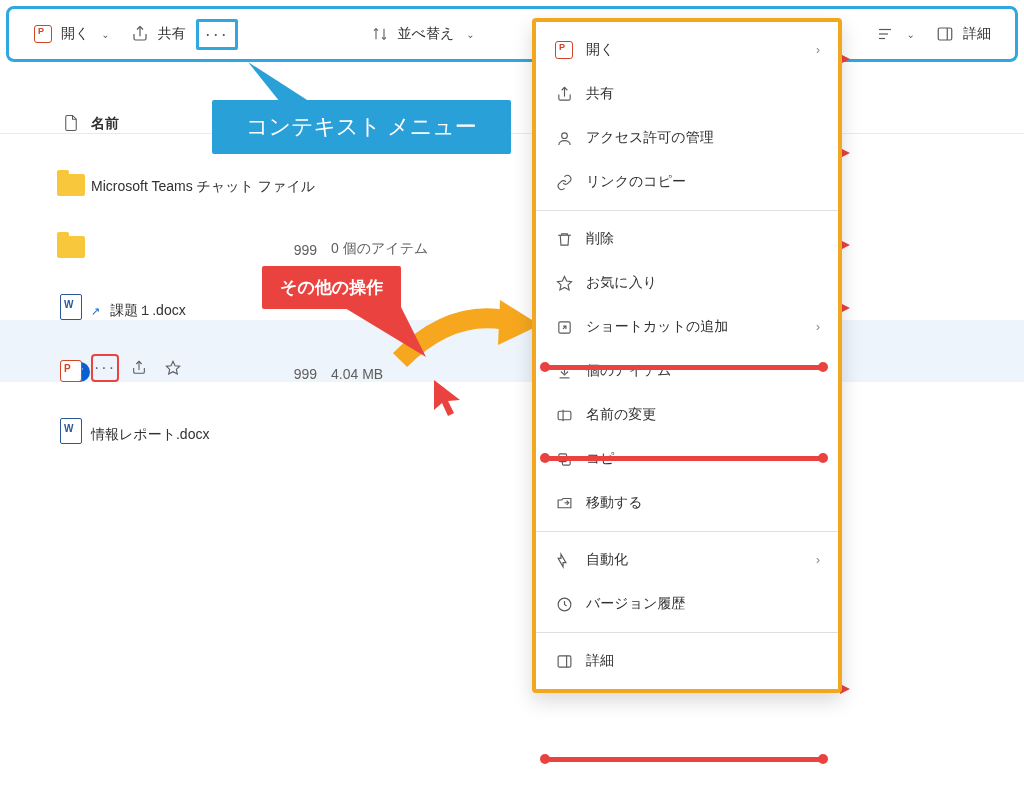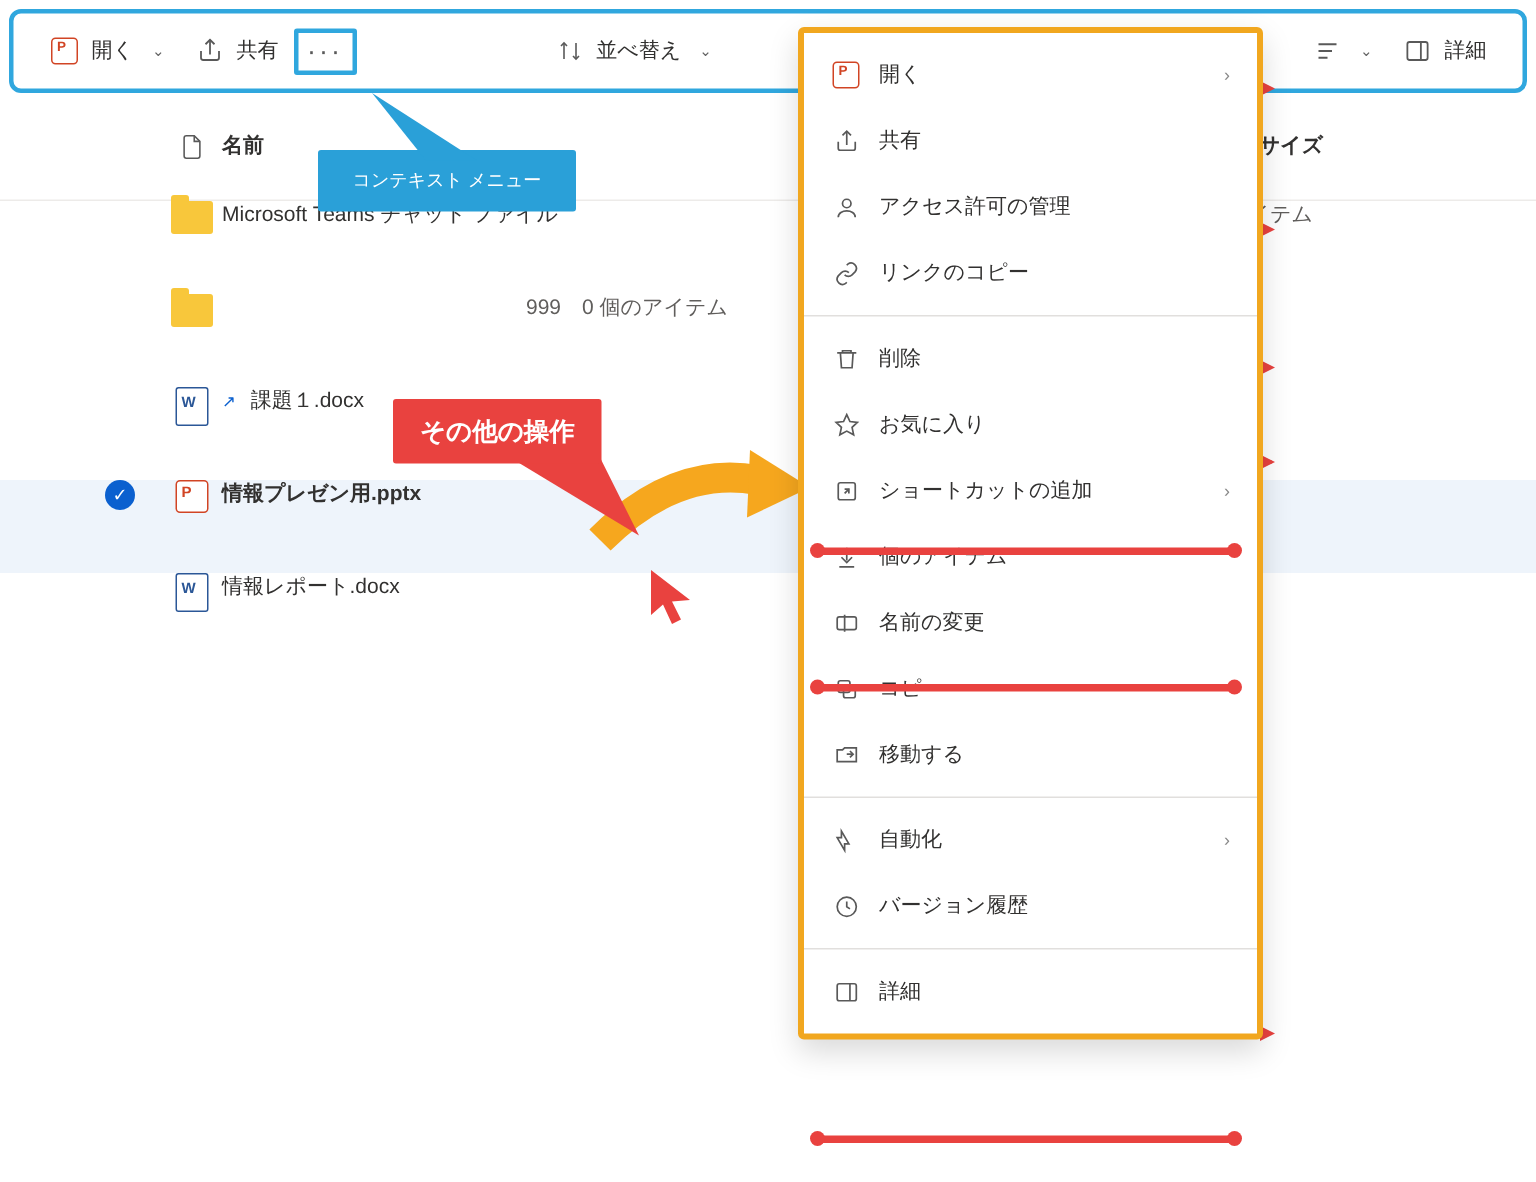--- a/index.html
+++ b/index.html
@@ -42,22 +42,22 @@
     border-radius: 2px;
   }
   .spacer { flex: 1; }
 
   
   .list {
     padding: 20px 0 0 0;
   }
   .header-row, .row {
     display: flex;
-    align-items: flex-start;
-    padding: 0 0 0 108px;
+    align-items: flex-end;
+    padding: 0 0 0 51px;
     height: 62px;
   }
   .header-row {
     font-weight: 600;
     color: #323130;
     border-bottom: 1px solid #edebe9;
     height: 46px;
   }
   .col-icon  { width: 40px; display:flex; align-items:center; justify-content:center; }
   .col-name  { width: 390px; display:flex; align-items:center; gap:10px; }
@@ -107,21 +107,21 @@
     position: relative;
     color:#323130;
   }
   .mitem .micon { width:20px; height:20px; display:inline-flex; align-items:center; justify-content:center; color:#595959; }
   .mitem .chev { margin-left:auto; color:#888; font-size:12px; }
   .msep { height:1px; background:#e1dfdd; margin:6px 0; }
 
   
   .callout {
     position:absolute; background:#2aa0d8; color:#fff; font-weight:500;
-    padding: 12px 23px; font-size:12px; border-radius:2px;
+    padding: 12px 34px; font-size:22px; border-radius:2px;
   }
   .callout-red {
     position:absolute; background:#e9423f; color:#fff; font-weight:700;
     padding: 10px 18px; font-size:17px; border-radius:2px;
   }
 
   
   .redarrow {
     position:absolute; height:2px; background:#e9423f;
   }
@@ -258,23 +258,20 @@
     </div>
     <div class="col-actions"></div>
     <div class="col-date"><span>999</span></div>
     <div class="col-size"><span>10.7 KB</span></div>
   </div>
 
   <div class="row selected" style="position:relative;">
     <div style="position:absolute;left:70px;" class="check-circle">✓</div>
     <div class="col-icon">
         <div class="ppt-ico"></div>
-      </div>
-    <div class="col-name">
-        <span class="fname">情報プレゼン用.pptx</span>
       </div>
     <div class="col-actions">
       <span class="aicon more-highlight" style="font-size:16px;letter-spacing:2px;">···</span>
       <span class="aicon">
         <svg width="16" height="16" viewBox="0 0 24 24" fill="none" stroke="#595959" stroke-width="1.6">
             <path d="M4 12v6a2 2 0 0 0 2 2h12a2 2 0 0 0 2-2v-6"></path>
             <path d="M16 6l-4-4-4 4"></path>
             <path d="M12 2v13"></path>
           </svg>
       </span>

